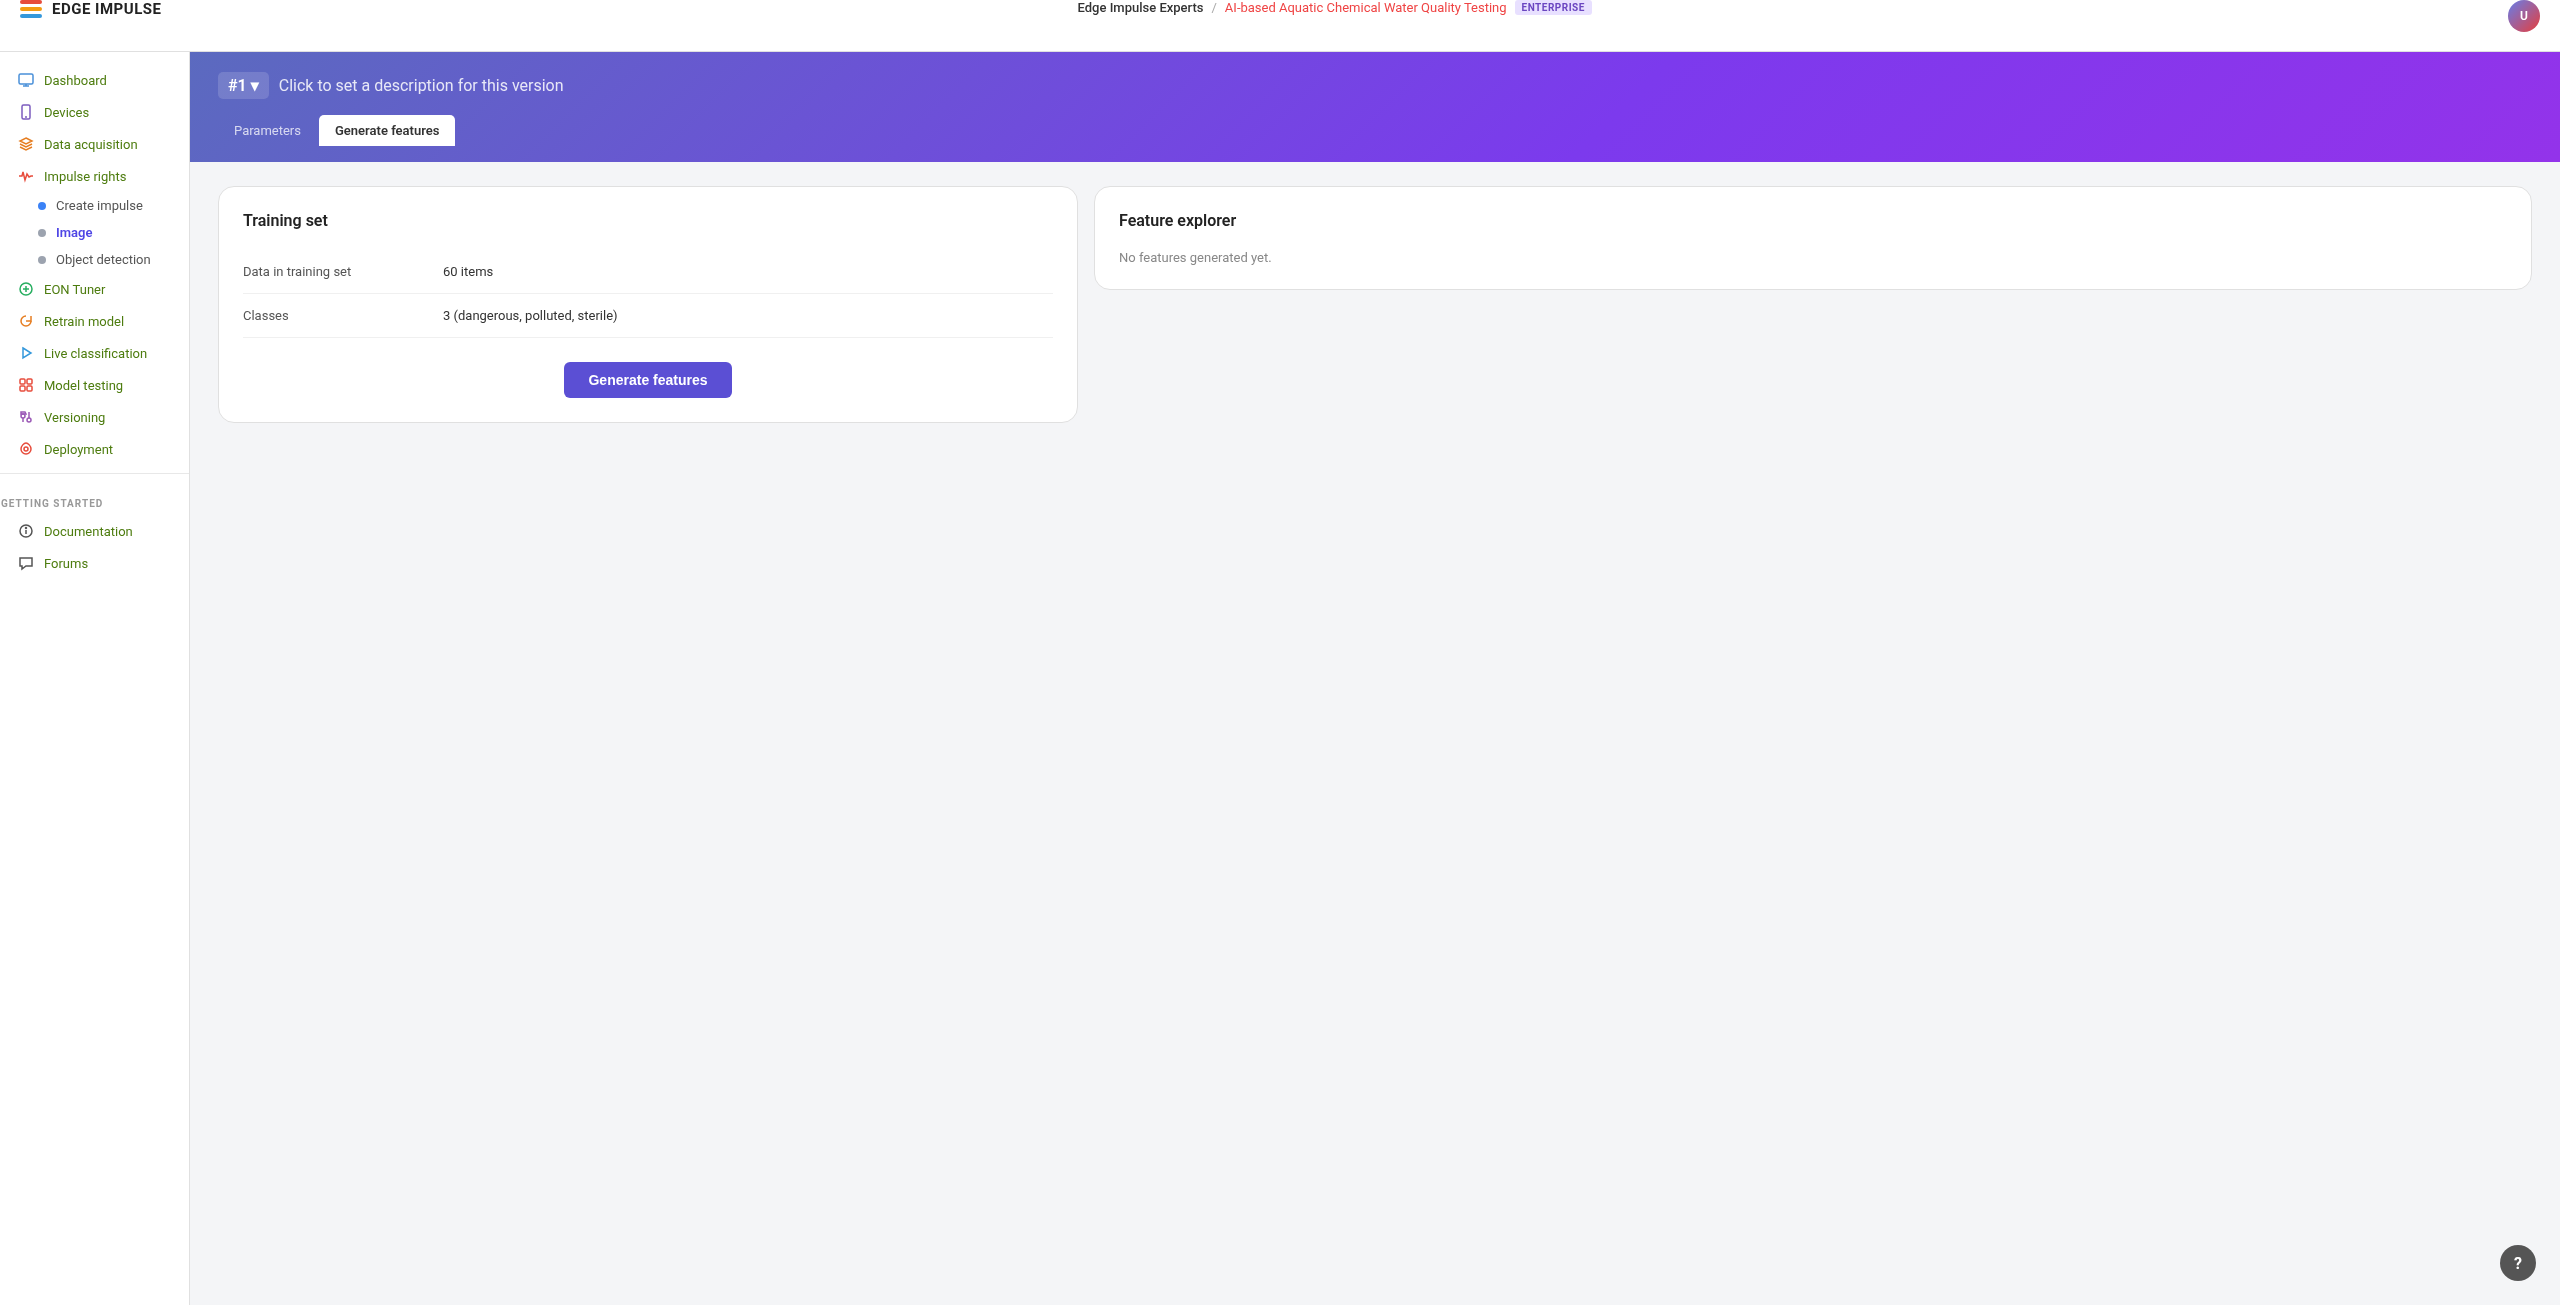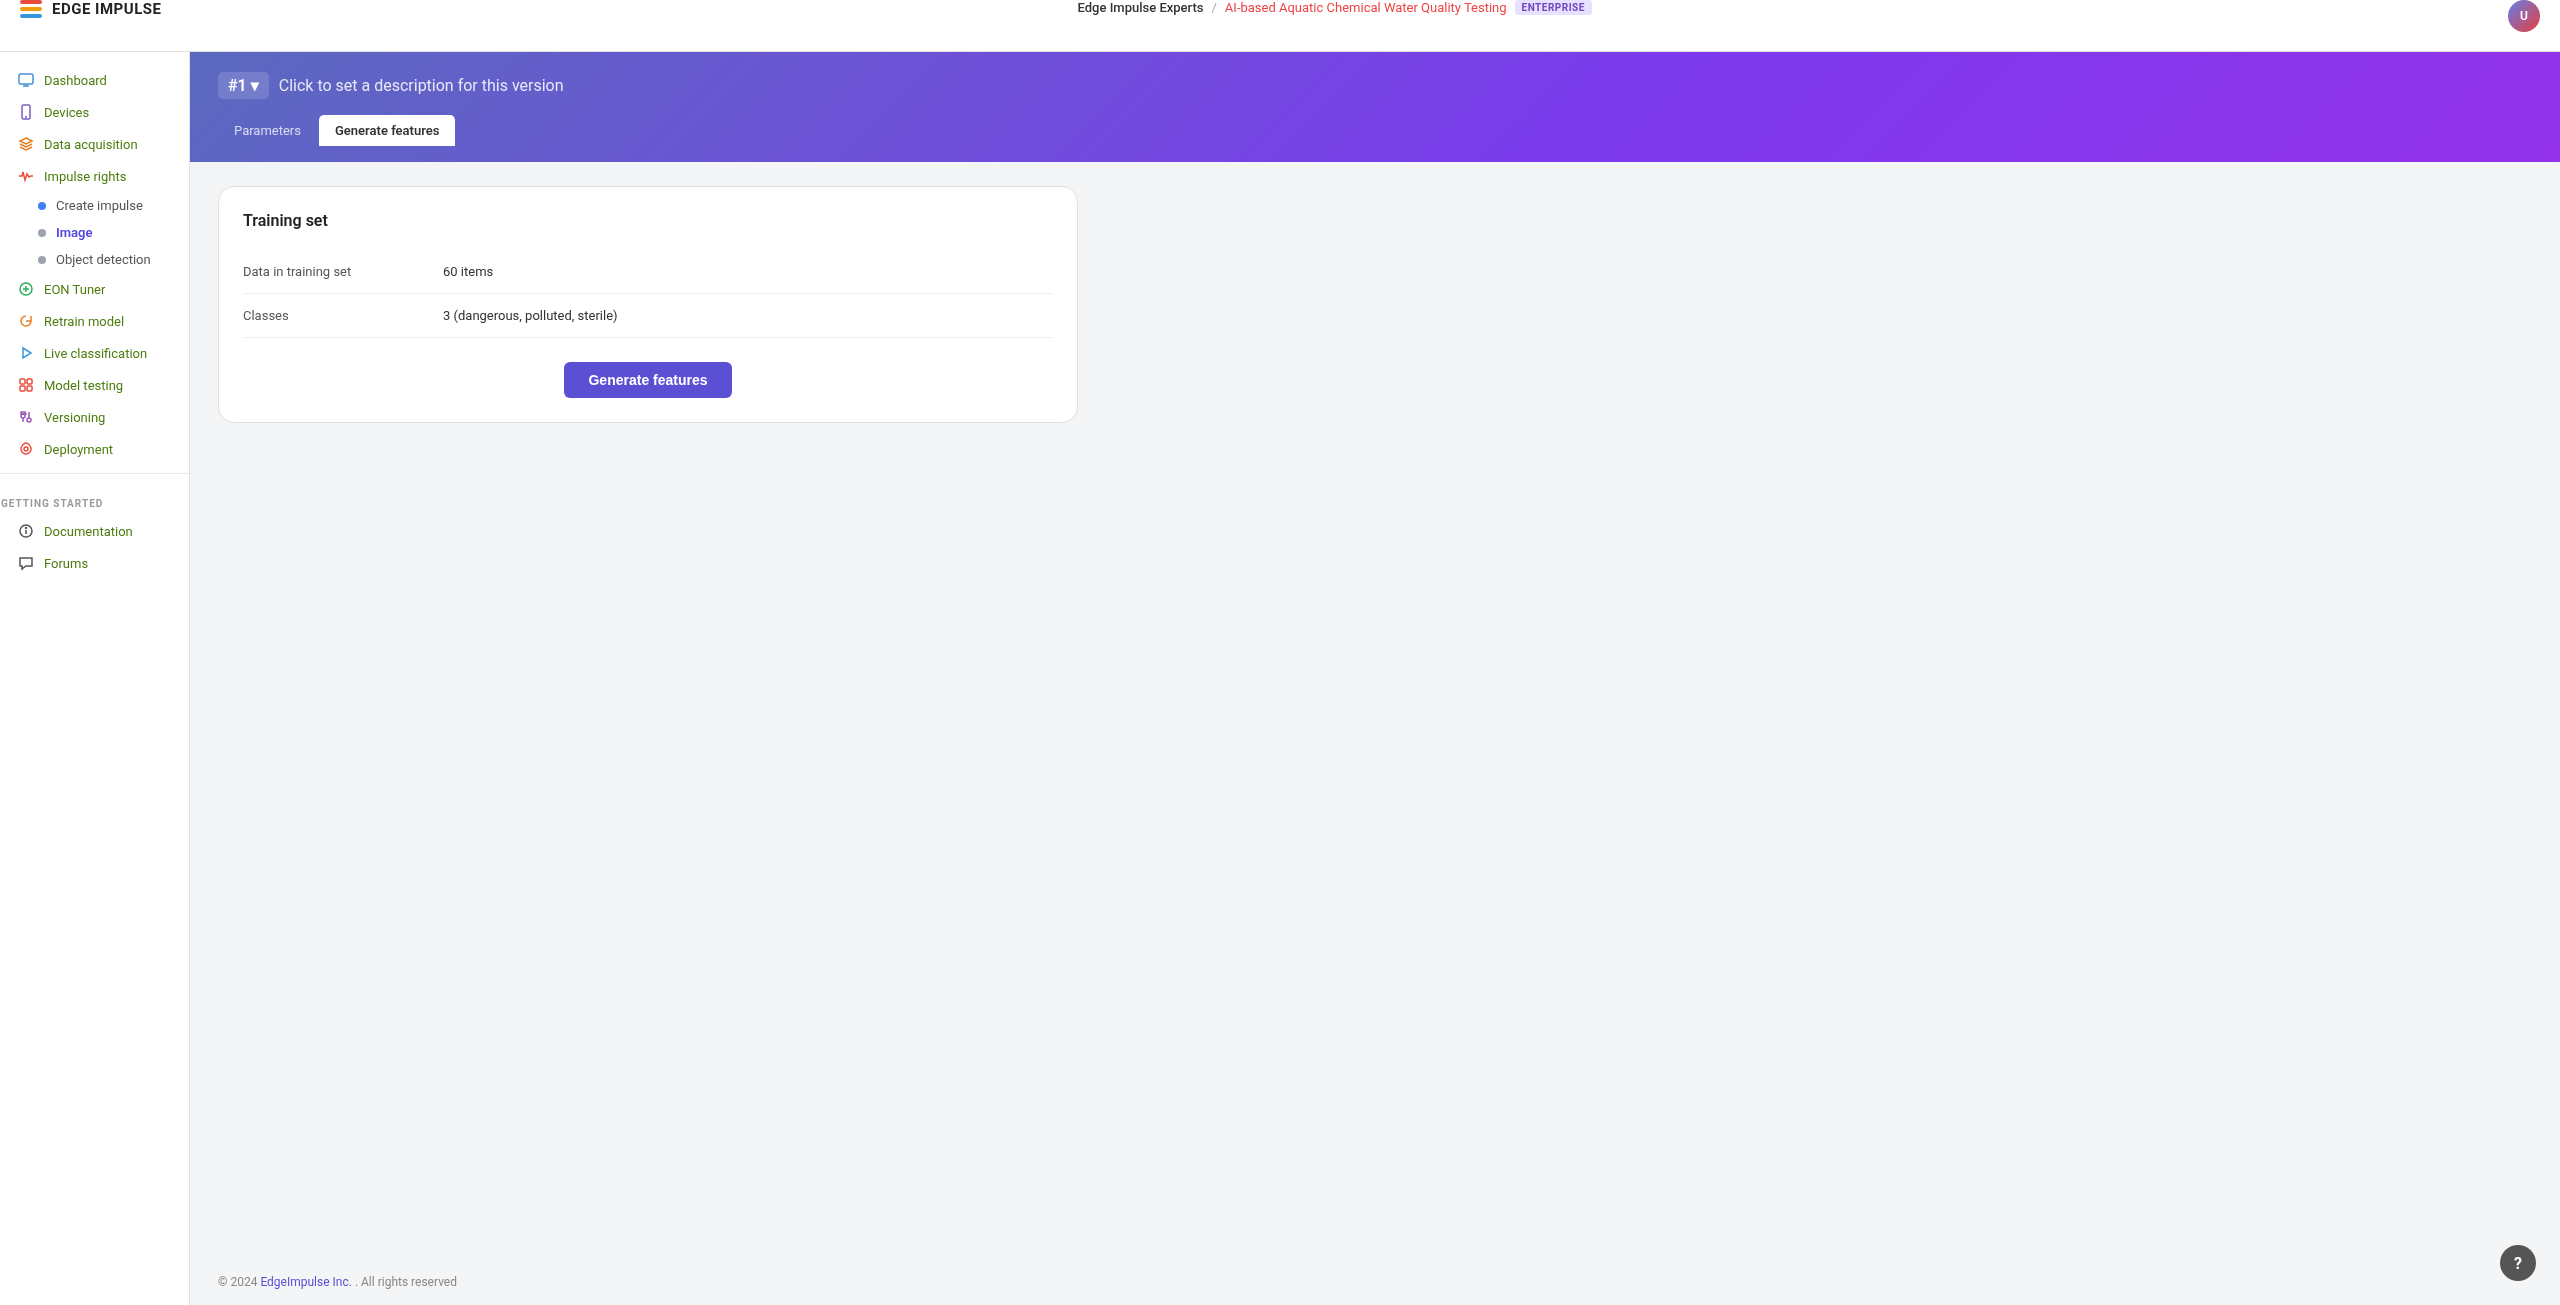--- a/index.html
+++ b/index.html
@@ -483,26 +483,25 @@
           <div class="data-row">
             <span class="data-label">Classes</span>
             <span class="data-value">3 (dangerous, polluted, sterile)</span>
           </div>
 
           <div class="generate-btn-row">
             <button class="generate-btn">Generate features</button>
           </div>
         </div>
 
+        <div class="panel panel-explorer">
+          <div class="panel-title">Feature explorer</div>
+          <p class="no-features-text">No features generated yet.</p>
+        </div>
 
       </div>
     </div>
 
-    <div class="footer">
-      <span>© 2024</span>
-      <a href="#">EdgeImpulse Inc.</a>
-      <span>. All rights reserved</span>
-    </div>
 
   </div>
 </div>
 
 <div class="help-btn">?</div>
 
 </body></html>

